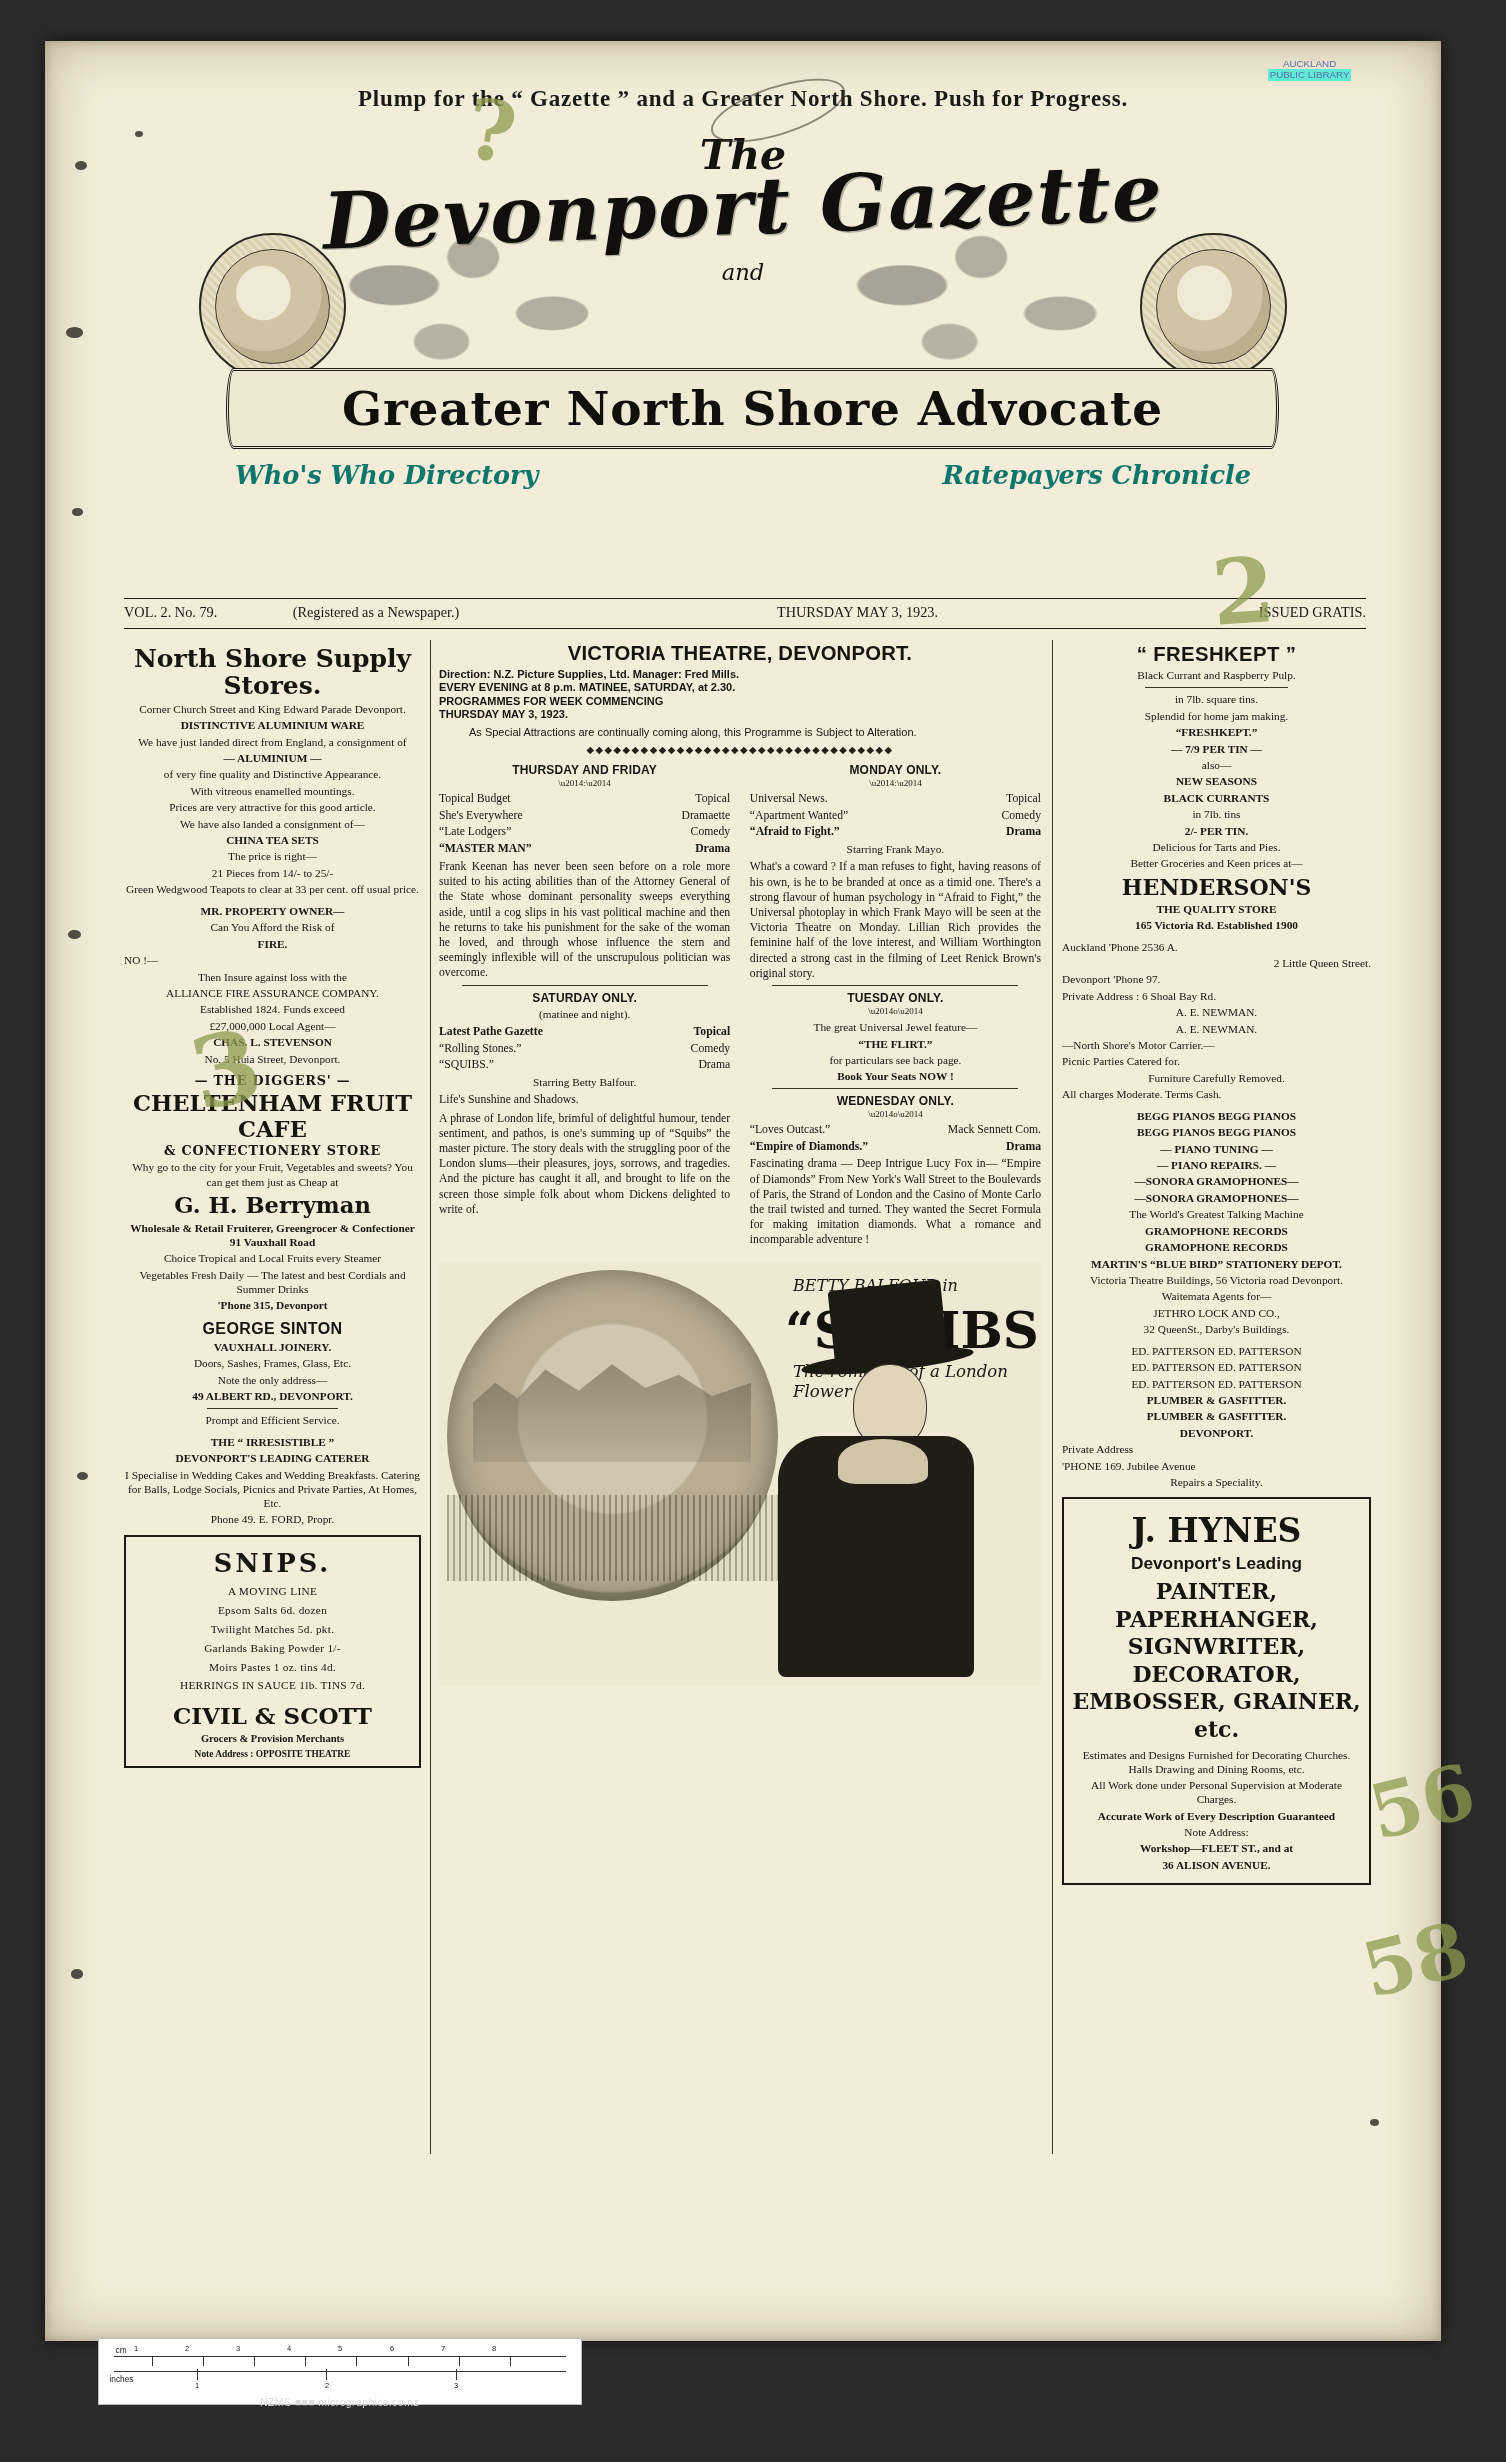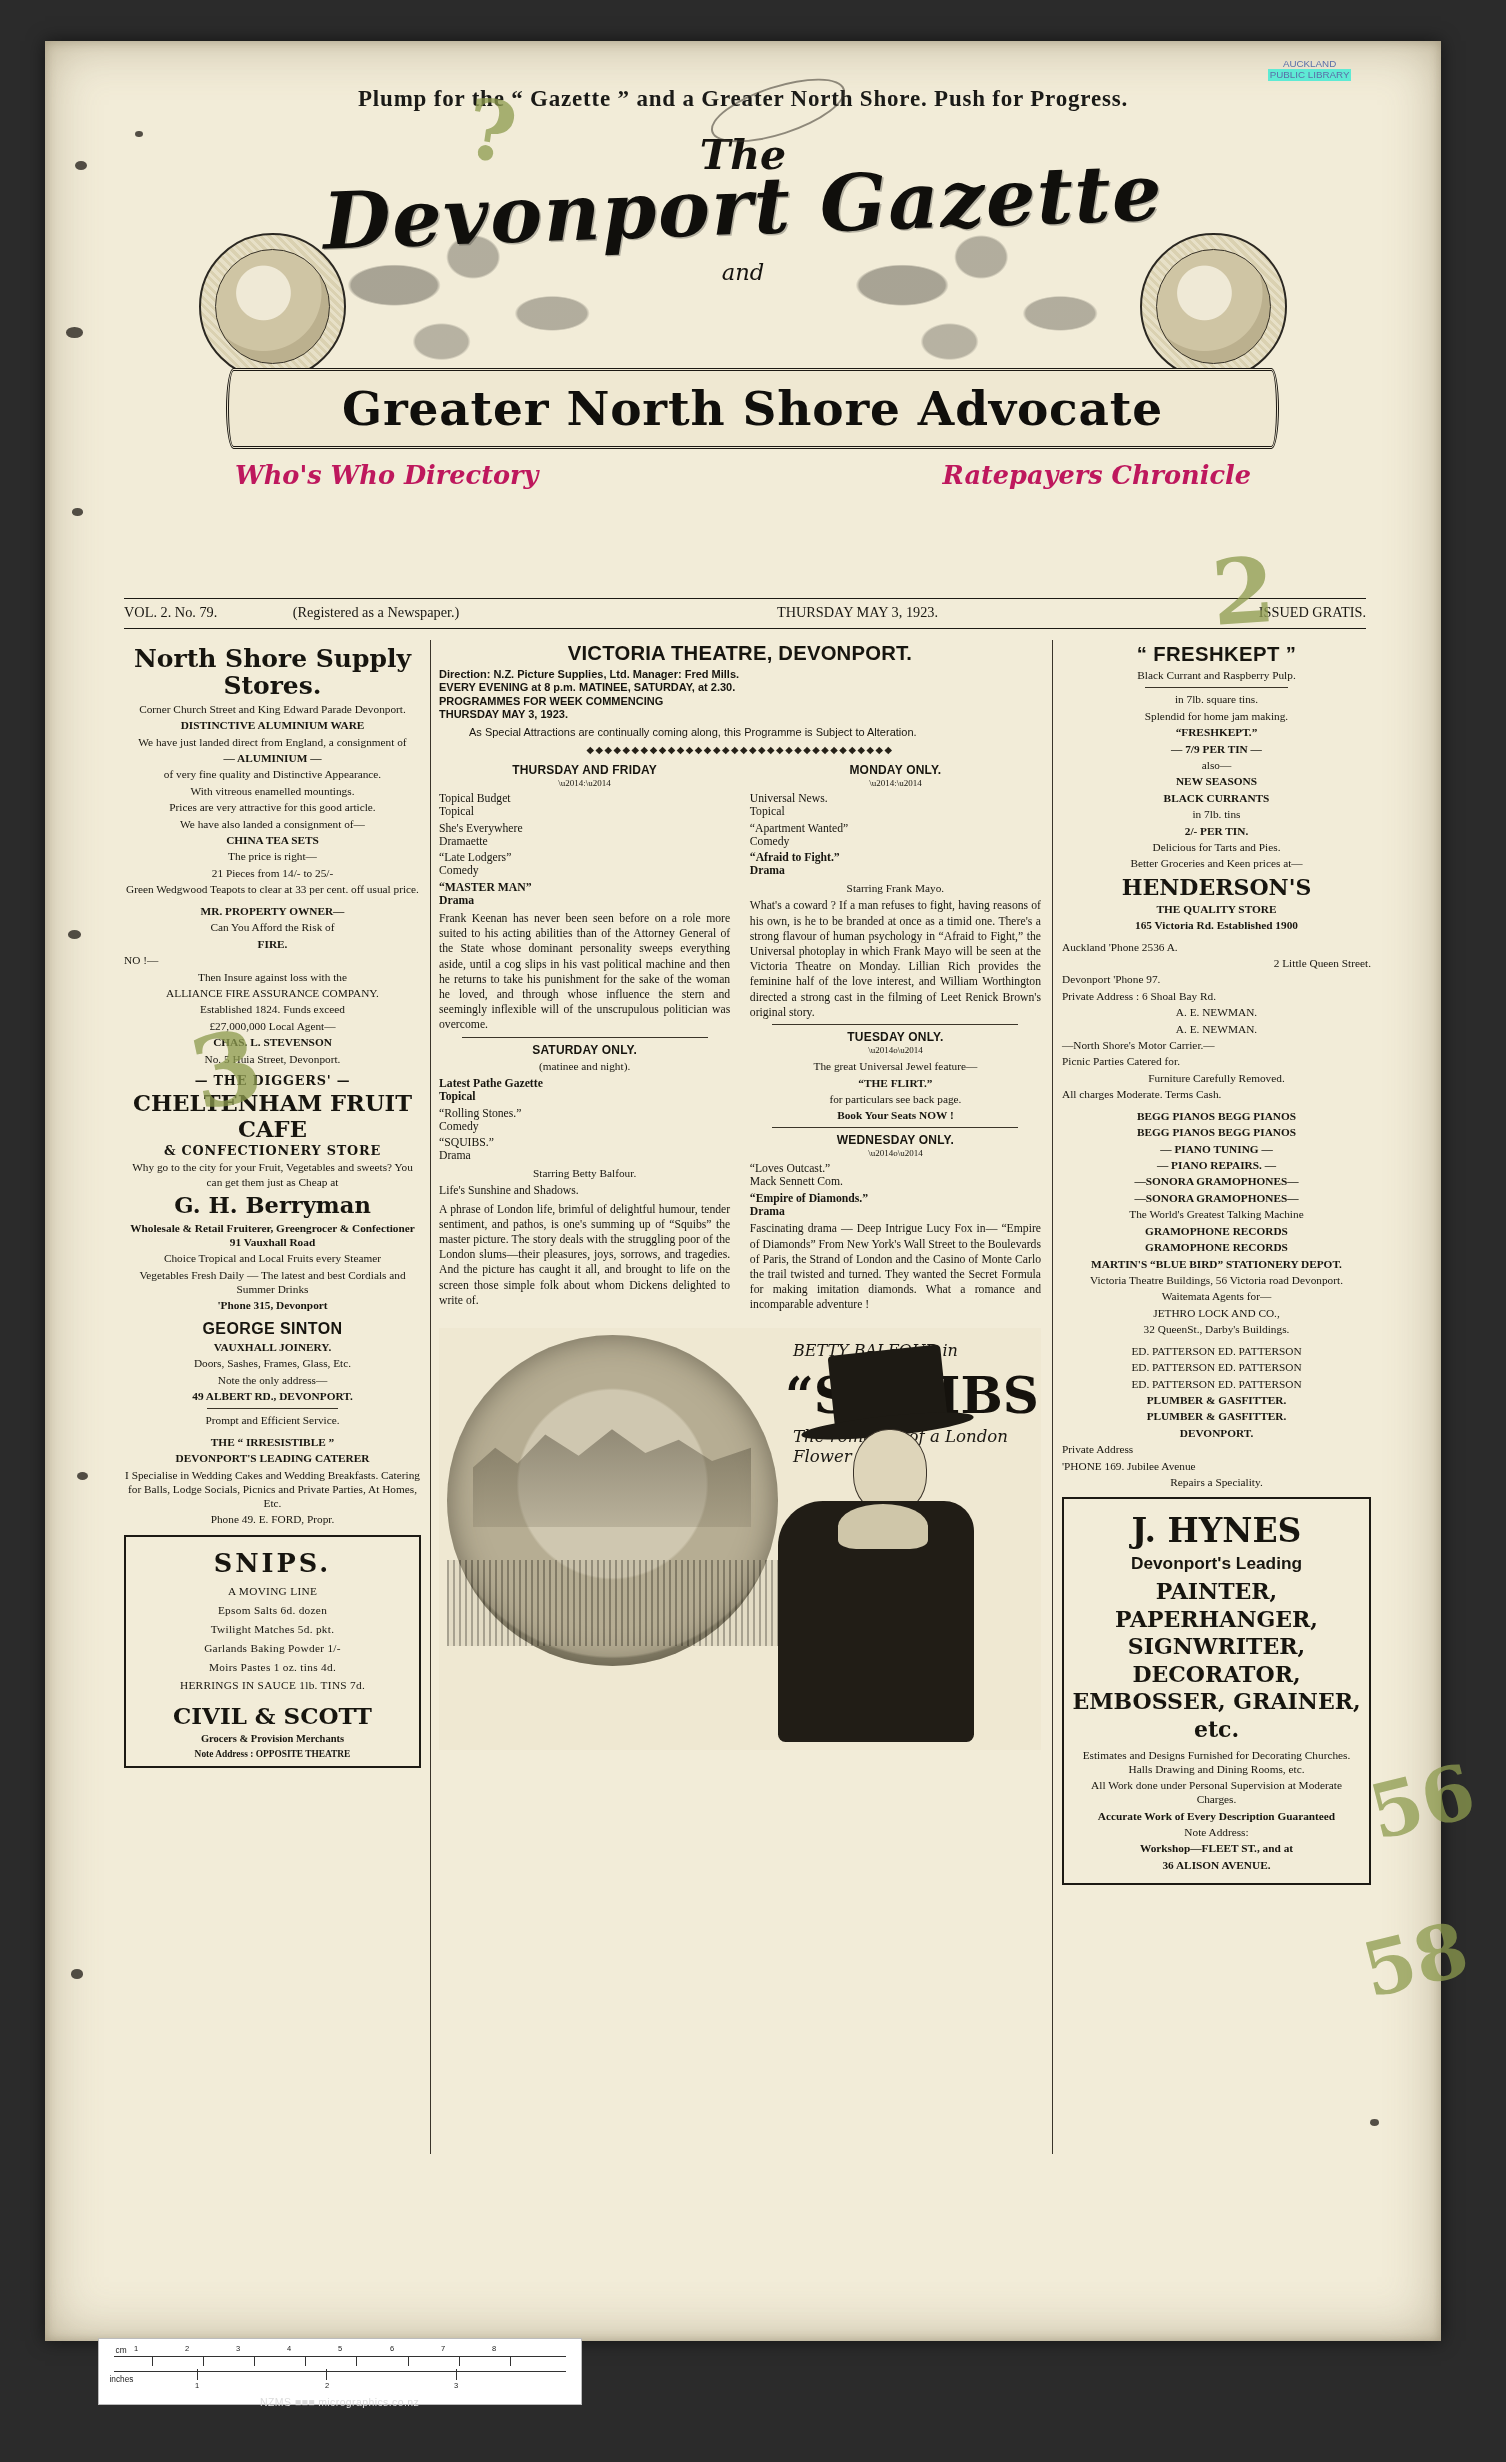--- a/index.html
+++ b/index.html
@@ -64,21 +64,21 @@
     border:3px double #1b1813;border-radius:7.5px/50%;
     background:#efe8d2;
   }
   .advocate{
     position:absolute;left:0;top:0;width:100%;height:100%;
     display:flex;align-items:center;justify-content:center;
     font-family:"DejaVu Serif",serif;font-weight:bold;font-size:47px;color:#100f0c;letter-spacing:0.8px;
   }
   .sub-left,.sub-right{
     position:absolute;top:340px;font-family:"DejaVu Serif",serif;font-style:italic;font-weight:bold;
-    font-size:25.6px;color:#be185d;
+    font-size:25.6px;color:#0f766e;
   }
   .sub-left{left:190px;}
   .sub-right{right:190px;}
 
   
   .medal{
     position:absolute;top:113px;width:143px;height:143px;border-radius:50%;
     border:2.3px solid #1b1813;background:
       repeating-linear-gradient(45deg,#e7dfc6 0 3px,#d8cfae 3px 6px);
     opacity:.92;
@@ -157,21 +157,21 @@
   .theatre-line{font-family:"Liberation Sans",sans-serif;font-size:11px;text-align:left;margin:1.5px 0;font-weight:bold;}
   .theatre-line.reg{font-weight:normal;}
   .diamonds{text-align:center;font-size:9.8px;letter-spacing:1.5px;margin:6px 0 3px;color:#262118;}
 
   .twocol{display:flex;gap:19.6px;}
   .twocol > div{flex:1;}
   .daybar{
     text-align:center;font-family:"Liberation Sans",sans-serif;font-weight:bold;font-size:12px;margin:4.5px 0 1.5px;letter-spacing:0.2px;
   }
   .dash{text-align:center;font-size:9px;margin:0 0 3.8px;}
-  .prog{display:flex;justify-content:space-between;font-size:11.7px;margin:3.8px 0;flex-direction:column;}
+  .prog{display:flex;justify-content:space-between;font-size:11.7px;margin:3.8px 0;}
   .prog .nm{padding-right:6px;}
   .prog .kind{white-space:nowrap;}
 
   
   .squibs{
     position:relative;margin-top:12px;width:602px;height:422px;
     background:#efe8d2;overflow:hidden;
   }
   .squibs .circle{
     position:absolute;left:7.5px;top:7.5px;width:331px;height:331px;border-radius:50%;

